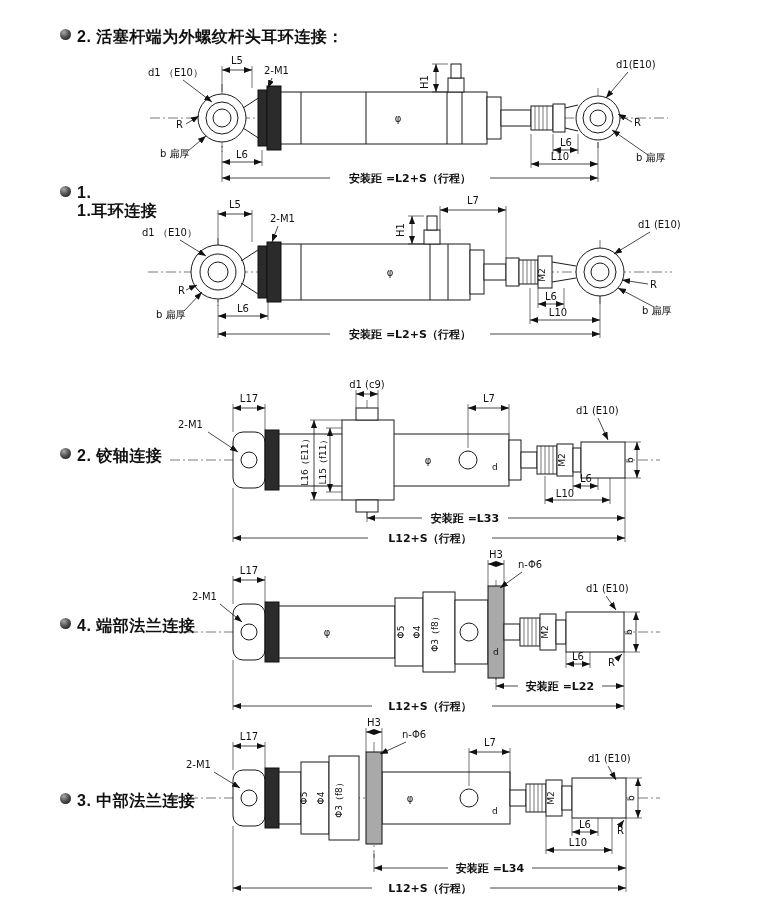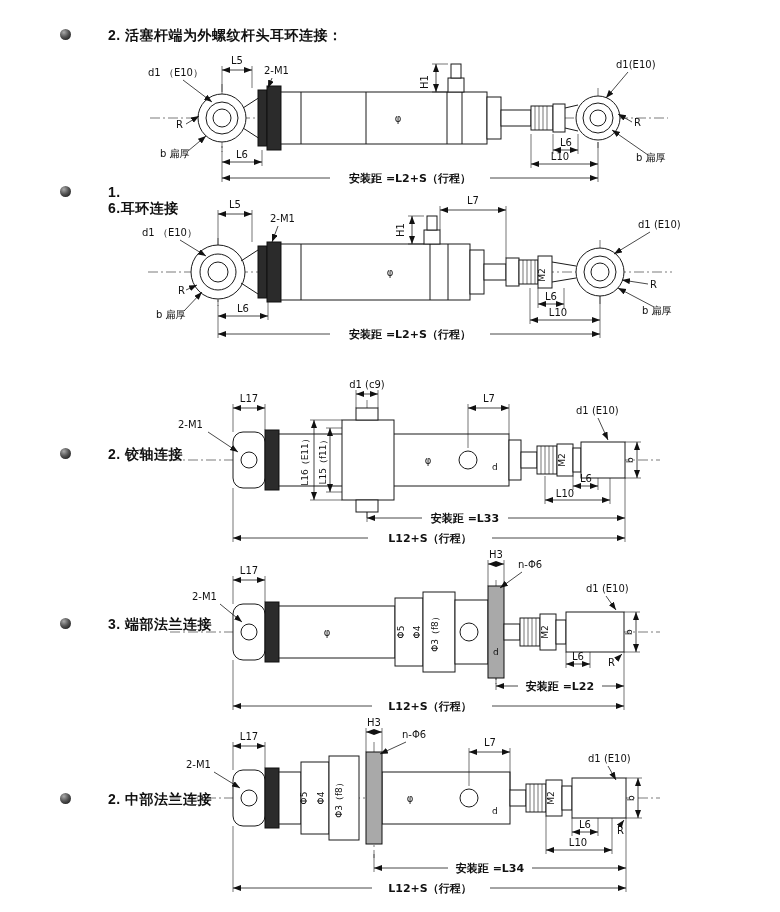--- a/index.html
+++ b/index.html
@@ -1,21 +1,21 @@
 <!DOCTYPE html>
 <html><head>
 <meta charset="utf-8">
 <style>
   html,body{margin:0;padding:0;background:#fff;}
   .page{position:relative;width:780px;height:912px;background:#fff;overflow:hidden;
         font-family:"Liberation Sans", sans-serif;}
   .section-title{position:absolute;display:flex;align-items:flex-start;gap:6px;z-index:5;}
   .bullet{width:11px;height:11px;border-radius:50%;flex:0 0 auto;margin-top:2px;
           background:radial-gradient(circle at 35% 30%, #aaa 0%, #555 45%, #0a0a0a 100%);}
-  .title-text{font-size:14px;font-weight:bold;color:#111;letter-spacing:.5px;white-space:nowrap;margin-left:31px;}
+  .title-text{font-size:16px;font-weight:bold;color:#111;letter-spacing:.5px;white-space:nowrap;}
   .title-col{display:flex;flex-direction:column;line-height:1.15;}
   svg.drawing{position:absolute;left:0;top:0;}
   .ln{stroke:#1a1a1a;stroke-width:1;fill:none;}
   .lnw{stroke:#1a1a1a;stroke-width:1;fill:#fff;}
   .cl{stroke:#444;stroke-width:.7;fill:none;stroke-dasharray:10 3 2 3;}
   .dim{stroke:#1a1a1a;stroke-width:.8;fill:none;}
   .ext{stroke:#1a1a1a;stroke-width:.6;fill:none;}
   .dark{fill:#2b2b2b;stroke:#111;stroke-width:1;}
   .hatch{fill:#a9a9a9;stroke:#111;stroke-width:1;}
   .t{font:10px "DejaVu Sans", sans-serif;fill:#111;}
@@ -29,37 +29,37 @@
 
   <div class="section-title" style="left:60px;top:27px">
     <span class="bullet"></span>
     <span class="title-text">2. 活塞杆端为外螺纹杆头耳环连接：</span>
   </div>
 
   <div class="section-title" style="left:60px;top:184px">
     <span class="bullet"></span>
     <span class="title-col">
       <span class="title-text">1.</span>
-      <span class="title-text">6.耳环连接</span>
+      <span class="title-text">1.耳环连接</span>
     </span>
   </div>
 
   <div class="section-title" style="left:60px;top:446px">
     <span class="bullet"></span>
     <span class="title-text">2. 铰轴连接</span>
   </div>
 
   <div class="section-title" style="left:60px;top:616px">
     <span class="bullet"></span>
-    <span class="title-text">3. 端部法兰连接</span>
+    <span class="title-text">4. 端部法兰连接</span>
   </div>
 
   <div class="section-title" style="left:60px;top:791px">
     <span class="bullet"></span>
-    <span class="title-text">2. 中部法兰连接</span>
+    <span class="title-text">3. 中部法兰连接</span>
   </div>
 
   <svg class="drawing" width="780" height="912" viewBox="0 0 780 912">
     <defs>
       <marker id="mE" markerWidth="9" markerHeight="7" refX="8" refY="3" orient="auto" markerUnits="userSpaceOnUse">
         <path d="M0,0 L8,3 L0,6 Z" fill="#111"></path>
       </marker>
       <marker id="mS" markerWidth="9" markerHeight="7" refX="0" refY="3" orient="auto" markerUnits="userSpaceOnUse">
         <path d="M8,0 L0,3 L8,6 Z" fill="#111"></path>
       </marker>

